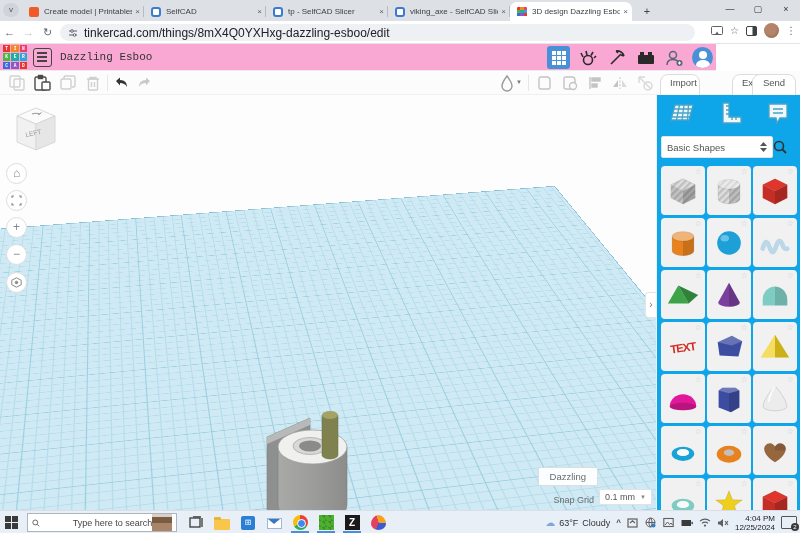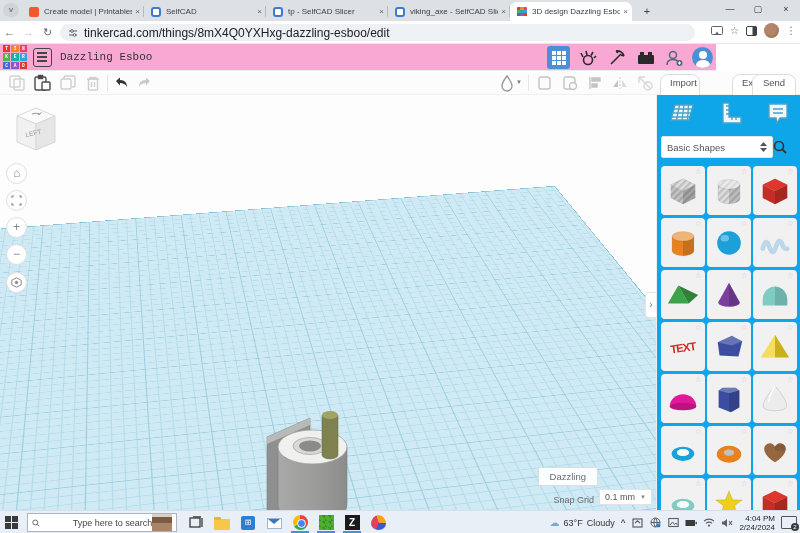--- a/index.html
+++ b/index.html
@@ -711,20 +711,20 @@
           </svg>
         </span>
       <span class="ti">
           <svg width="12" height="10" viewBox="0 0 12 10">
             <path d="M1,3.5 h2 L6,1 v8 L3,6.5 H1 Z" fill="#5f5f5f"></path>
             <path d="M8,3 L11,7 M11,3 L8,7" stroke="#5f5f5f" stroke-width="1.1"></path>
           </svg>
         </span>
       <span class="clock">
         <div>4:04 PM</div>
-        <div>2/24/2024</div>
+        <div>12/25/2024</div>
       </span>
       <span class="notif">
           <span class="b">2</span>
         </span>
     </div>
   </div>
 </div>
 
 </body></html>

